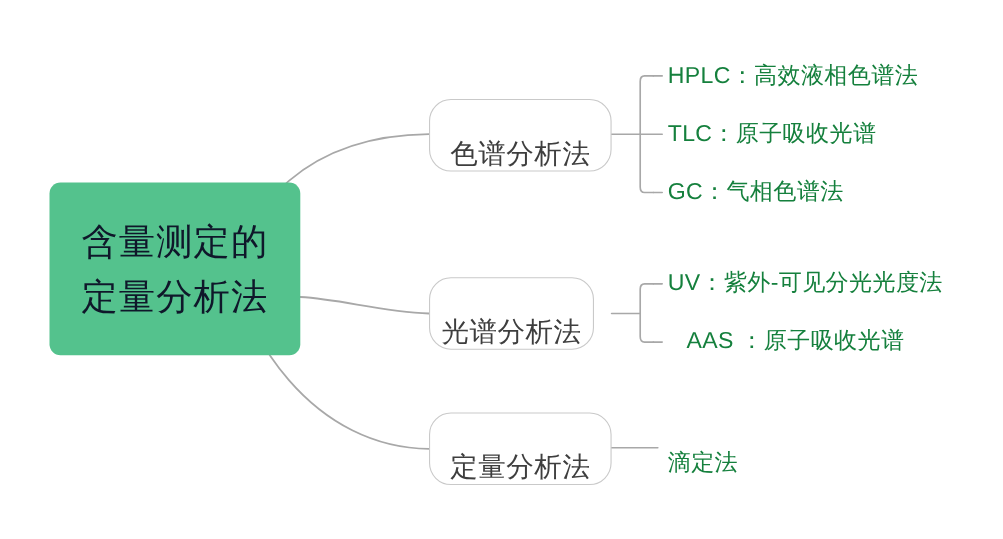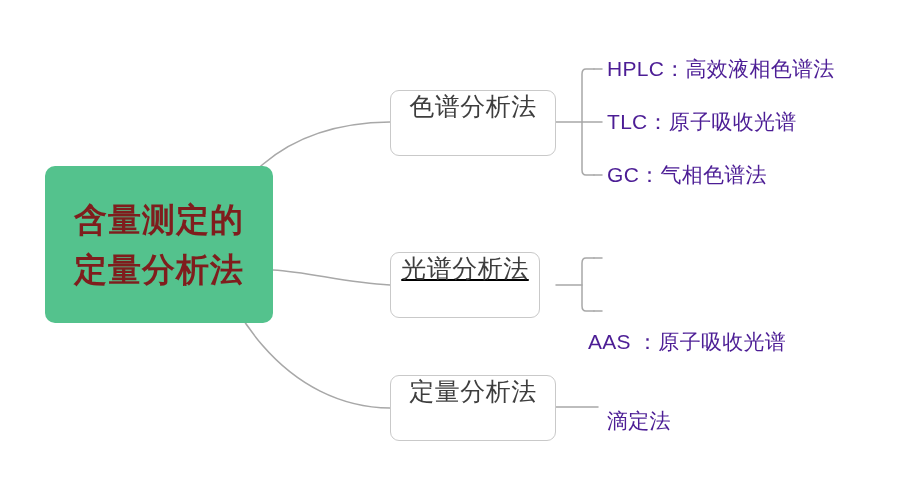--- a/index.html
+++ b/index.html
@@ -43,68 +43,68 @@
     background: #54C28D;
     border-radius: 10px;
     display: flex;
     flex-direction: column;
     align-items: center;
     justify-content: center;
     box-sizing: border-box;
     z-index: 5;
   }
   .root-line {
-    color: #7f1d1d;
+    color: #0f172a;
     font-size: 33px;
     line-height: 50px;
     letter-spacing: 1px;
     white-space: nowrap;
-    font-weight: 700;
+    font-weight: 400;
     text-align: center;
   }
 
   
   .branch-node {
     position: absolute;
     background: #ffffff;
     border: 1px solid #c9c9c9;
-    border-radius: 9px;
+    border-radius: 20px;
     box-sizing: border-box;
     display: flex;
-    align-items: flex-start;
+    align-items: flex-end;
     justify-content: center;
     z-index: 4;
   }
   .branch-node .branch-label {
     color: #3e3e3e;
     font-size: 25px;
     line-height: 30px;
     white-space: nowrap;
     letter-spacing: 0.5px;
   }
 
   #node-chromatography { left: 390px; top: 90px;  width: 166px; height: 66px; }
-  #node-spectroscopy   { left: 390px; top: 252px; width: 150px; height: 66px; text-decoration: underline; }
+  #node-spectroscopy   { left: 390px; top: 252px; width: 150px; height: 66px; }
   #node-quantitative   { left: 390px; top: 375px; width: 166px; height: 66px; }
 
   
   .leaf-label {
     position: absolute;
-    color: #4c1d95;
+    color: #15803d;
     font-size: 21px;
     line-height: 26px;
     white-space: nowrap;
     letter-spacing: 0.3px;
     z-index: 4;
   }
   #leaf-hplc { left: 607px; top: 56px; }
   #leaf-tlc  { left: 607px; top: 109px; }
   #leaf-gc   { left: 607px; top: 162px; text-align: center; }
   #leaf-uv   { left: 607px; top: 245px; }
-  #leaf-aas  { left: 588px; top: 297px; margin-top: 32px; }
+  #leaf-aas  { left: 624px; top: 297px; }
   #leaf-titration { left: 607px; top: 408px; }
 </style>
 </head>
 <body>
 
 <div id="mindmap">
 
   <svg id="connectors" viewBox="0 0 912 490" width="912" height="490" fill="none">
     <g stroke="#a8a8a8" stroke-width="1.6" fill="none" stroke-linecap="round">
 
@@ -146,17 +146,18 @@
   </div>
 
   <div class="branch-node" id="node-quantitative">
     <span class="branch-label">定量分析法</span>
   </div>
 
   <div class="leaf-label" id="leaf-hplc">HPLC：高效液相色谱法</div>
   <div class="leaf-label" id="leaf-tlc">TLC：原子吸收光谱</div>
   <div class="leaf-label" id="leaf-gc">GC：气相色谱法</div>
 
+  <div class="leaf-label" id="leaf-uv">UV：紫外-可见分光光度法</div>
   <div class="leaf-label" id="leaf-aas">AAS ：原子吸收光谱</div>
 
   <div class="leaf-label" id="leaf-titration">滴定法</div>
 
 </div>
 
 </body></html>

